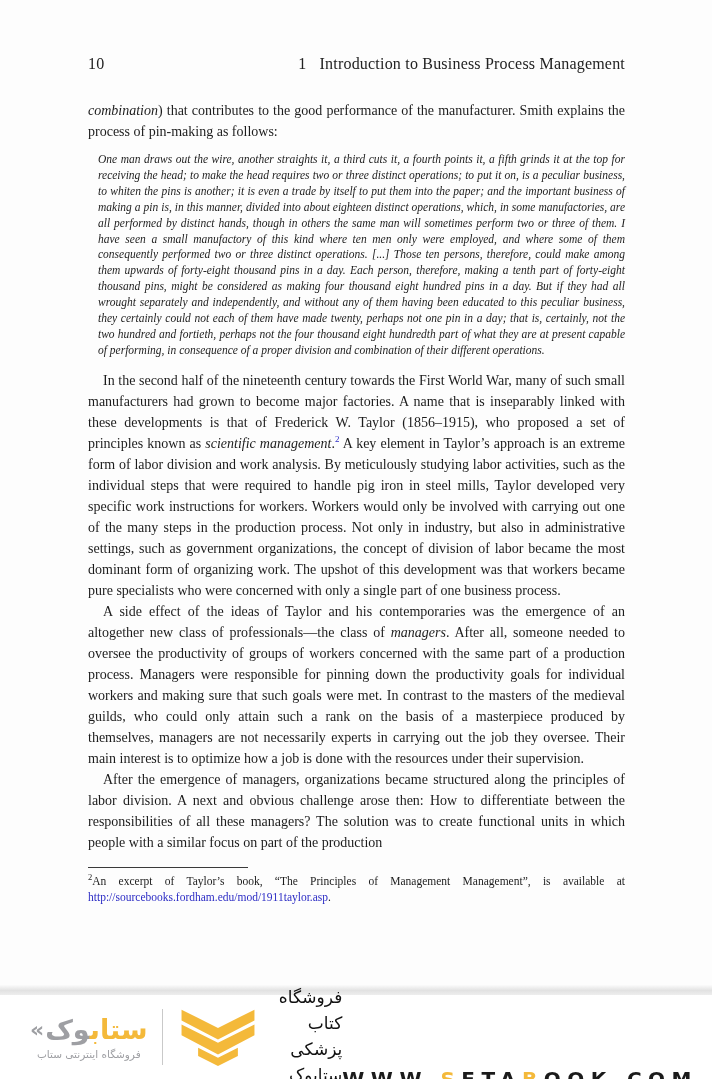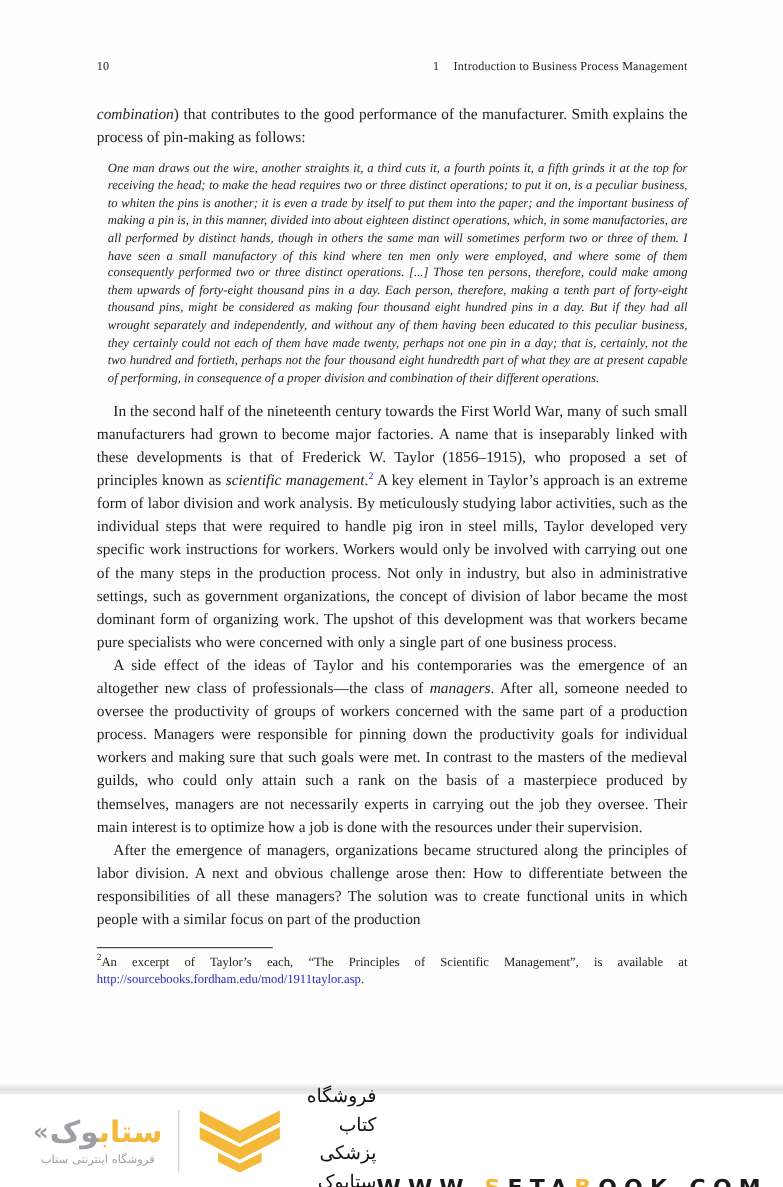--- a/index.html
+++ b/index.html
@@ -18,21 +18,21 @@
     font-family:"Liberation Serif", serif;
     color:var(--ink);
   }
   .sheet{
     position:absolute;top:0;left:0;width:712px;height:986px;
     padding:55px 87px 0 88px;
     background:#fdfdfd;
   }
   .page-header{
     display:flex;justify-content:space-between;
-    font-size:11px;letter-spacing:.2px;color:#222;
+    font-size:16px;letter-spacing:.2px;color:#222;
     margin-bottom:27px;
   }
   .running-title .chap-no{margin-right:13px;}
   p.body{
     font-size:14px;line-height:21px;text-align:justify;color:var(--ink);
   }
   p.indent{text-indent:15px;}
   blockquote.quote{
     margin:10px 0 11px 10px;
     font-size:11.5px;line-height:15.9px;text-align:justify;color:var(--ink);font-style:italic;
@@ -97,21 +97,21 @@
   </blockquote>
 
   <p class="body indent"><span>In the second half of the nineteenth century towards the First World War, many of such small manufacturers had grown to become major factories. A name that is inseparably linked with these developments is that of Frederick W. Taylor (1856–1915), who proposed a set of principles known as </span><em>scientific management</em><span>.</span><sup class="fnref">2</sup><span> A key element in Taylor’s approach is an extreme form of labor division and work analysis. By meticulously studying labor activities, such as the individual steps that were required to handle pig iron in steel mills, Taylor developed very specific work instructions for workers. Workers would only be involved with carrying out one of the many steps in the production process. Not only in industry, but also in administrative settings, such as government organizations, the concept of division of labor became the most dominant form of organizing work. The upshot of this development was that workers became pure specialists who were concerned with only a single part of one business process.</span></p>
 
   <p class="body indent"><span>A side effect of the ideas of Taylor and his contemporaries was the emergence of an altogether new class of professionals—the class of </span><em>managers</em><span>. After all, someone needed to oversee the productivity of groups of workers concerned with the same part of a production process. Managers were responsible for pinning down the productivity goals for individual workers and making sure that such goals were met. In contrast to the masters of the medieval guilds, who could only attain such a rank on the basis of a masterpiece produced by themselves, managers are not necessarily experts in carrying out the job they oversee. Their main interest is to optimize how a job is done with the resources under their supervision.</span></p>
 
   <p class="body indent">After the emergence of managers, organizations became structured along the principles of labor division. A next and obvious challenge arose then: How to differentiate between the responsibilities of all these managers? The solution was to create functional units in which people with a similar focus on part of the production</p>
 
   <div class="footnote-block">
     <div class="footnote-rule"></div>
-    <p class="footnote"><sup>2</sup><span>An excerpt of Taylor’s each, “The Principles of Scientific Management”, is available at </span><a class="fn-link">http://sourcebooks.fordham.edu/mod/1911taylor.asp</a><span>.</span></p>
+    <p class="footnote"><sup>2</sup><span>An excerpt of Taylor’s book, “The Principles of Management Management”, is available at </span><a class="fn-link">http://sourcebooks.fordham.edu/mod/1911taylor.asp</a><span>.</span></p>
   </div>
 
 </div>
 
 <div class="edge-shadow"></div>
 
 <div class="banner">
 
   <div class="logo">
     <div class="logo-text">

